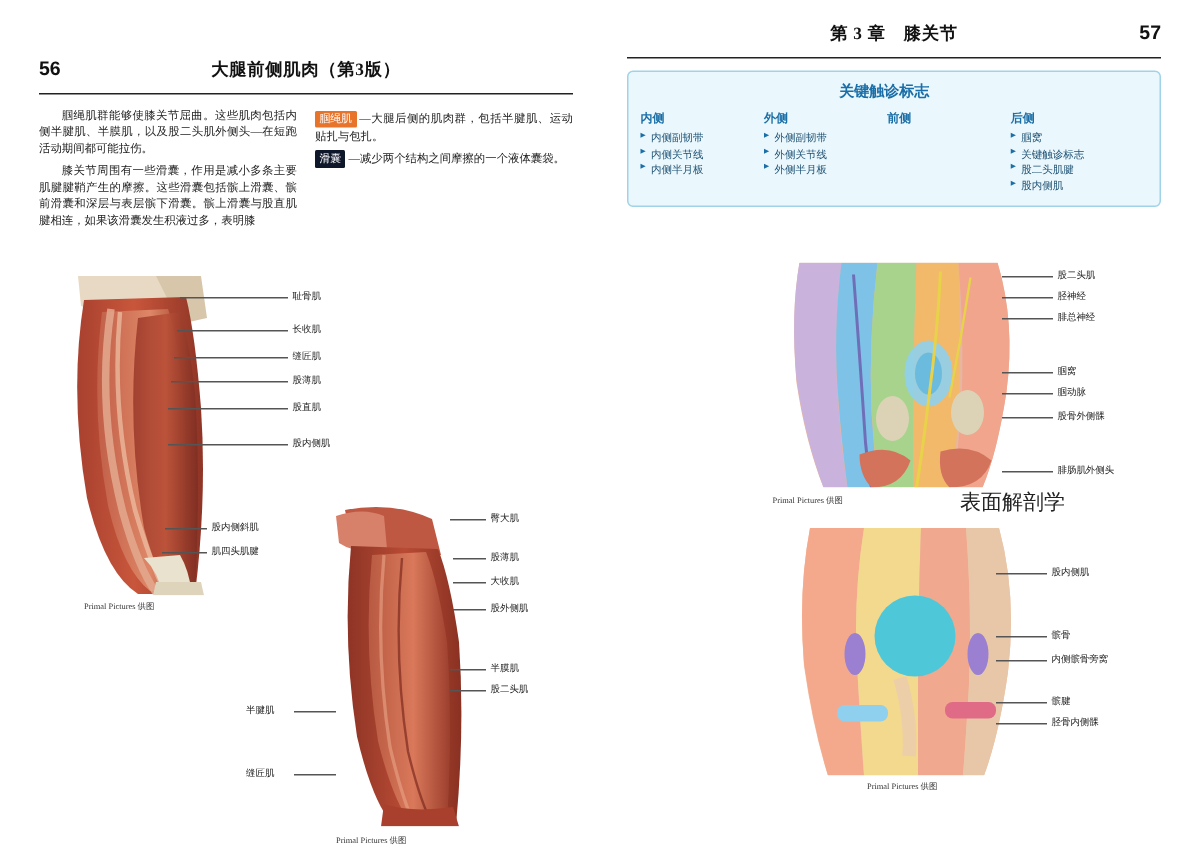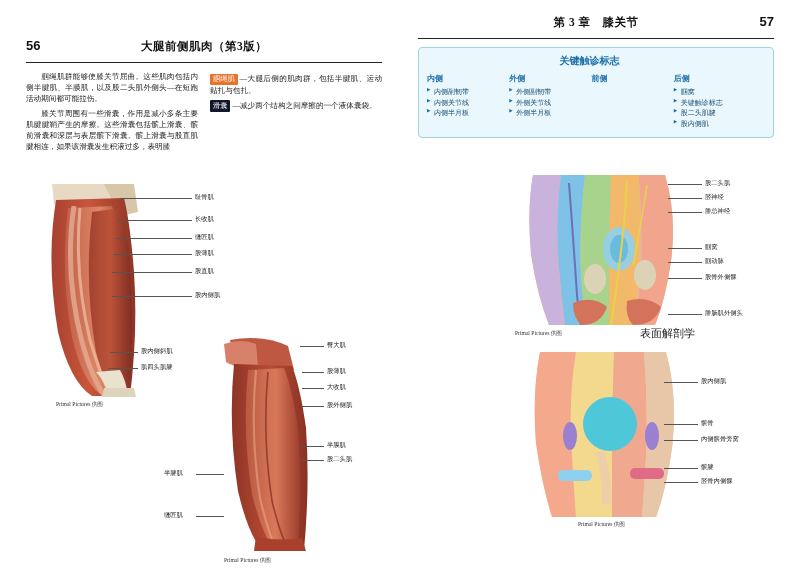--- a/index.html
+++ b/index.html
@@ -73,21 +73,21 @@
   }
   .pcol ul { margin:0; padding:0; list-style:none; }
   .pcol li {
     font-size:7px; color:#1b4f72; line-height:1.5; padding-left:7px; position:relative;
   }
   .pcol li:before {
     content:"\25B6"; position:absolute; left:0; top:0; font-size:4.5px; color:#1b6fa8;
   }
 
   .sectionlabel {
-    font-size:11px; color:#222; font-family:Liberation Mono, monospace;
+    font-size:14px; color:#222; font-family:Liberation Mono, monospace;
   }
 </style>
 </head>
 <body>
 
 <div class="page">
 
   <div class="left-page">
 
     <div class="runhead">

